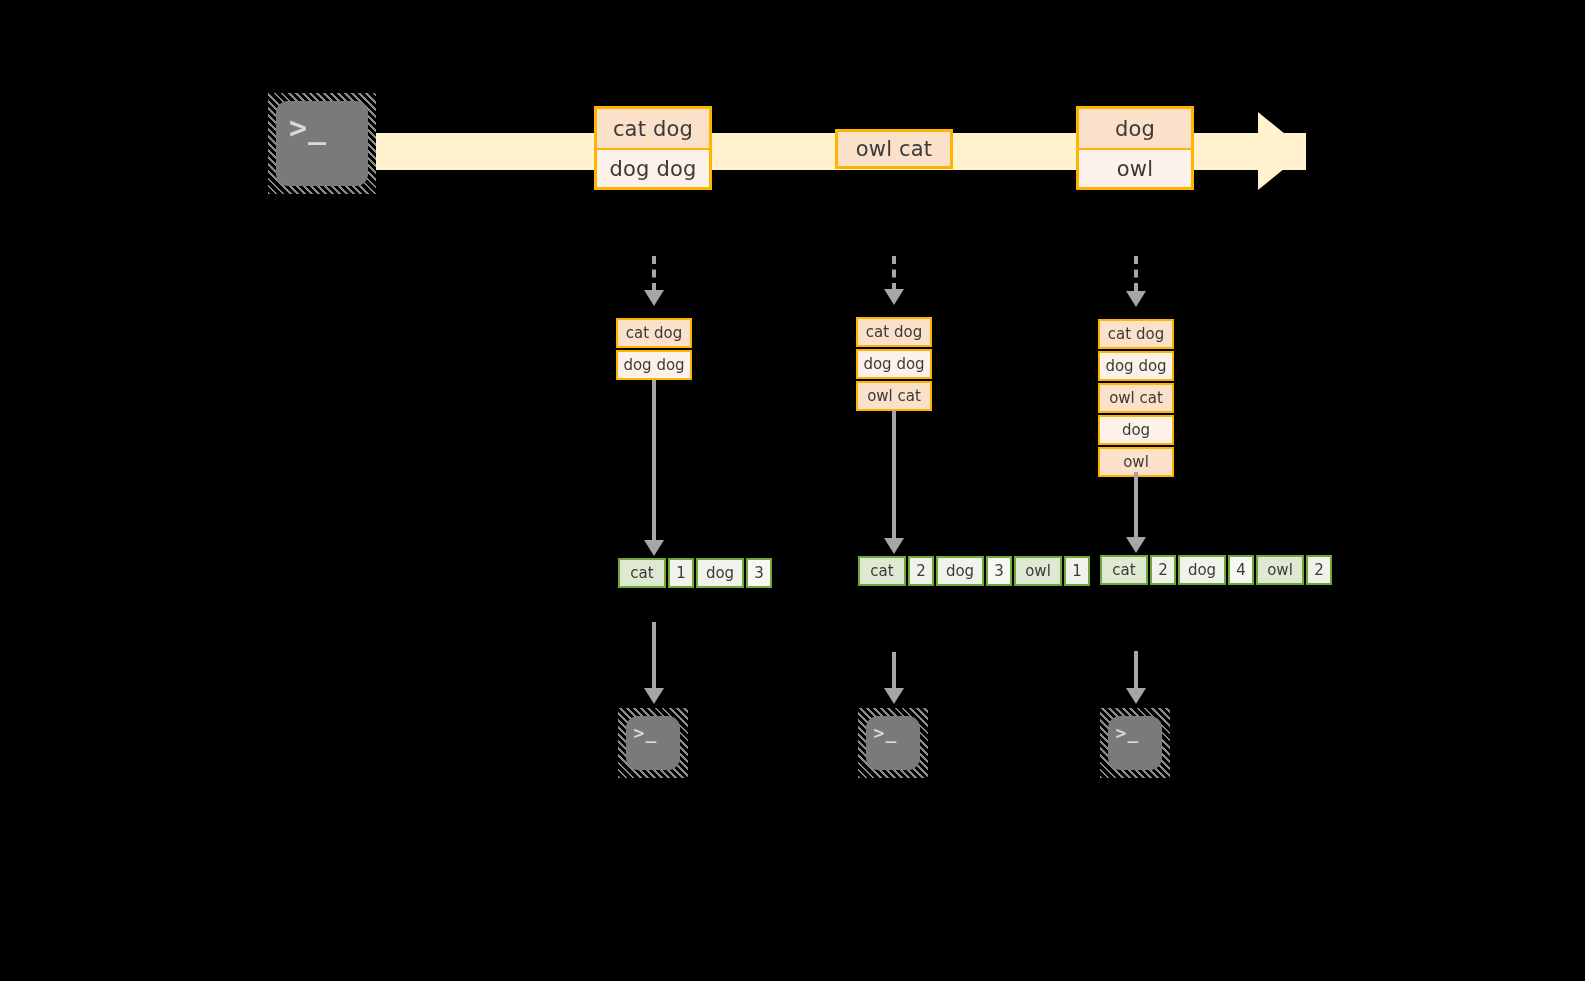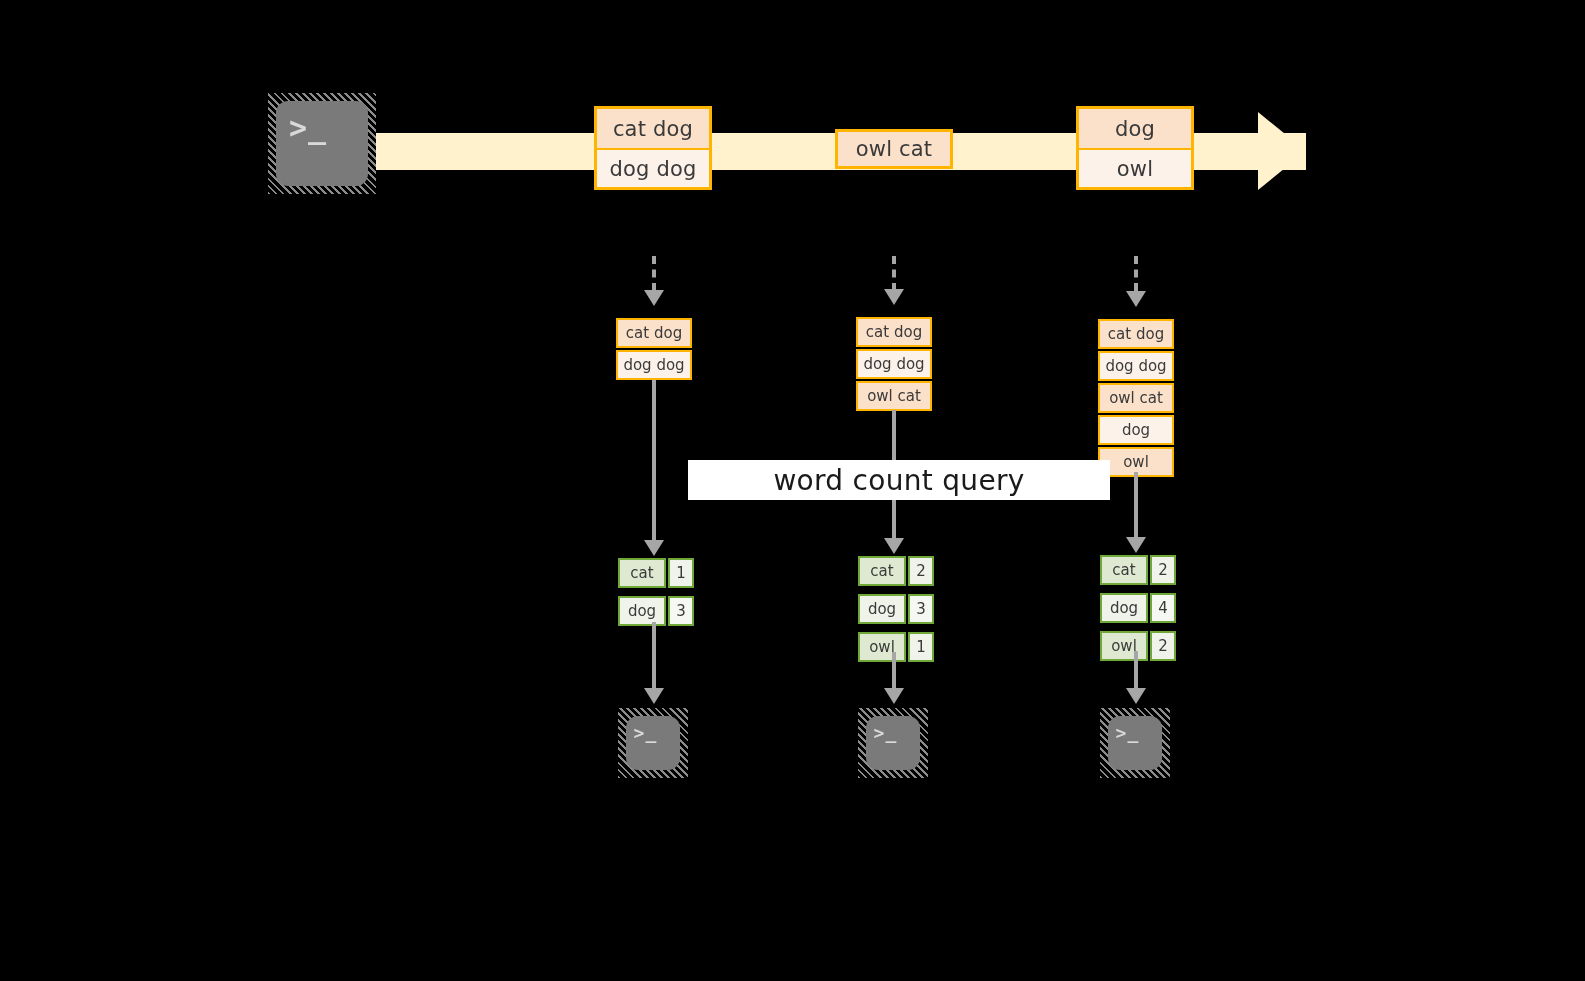--- a/index.html
+++ b/index.html
@@ -146,22 +146,22 @@
   .stack-row.dark  { background: #FBE0CA; }
   .stack-row.light { background: #FDF2E9; }
   #stack-1 { left: 616px; top: 318px; }
   #stack-2 { left: 856px; top: 317px; }
   #stack-3 { left: 1098px; top: 319px; }
 
   
   .gtable {
     position: absolute;
     display: flex;
-    flex-direction: column;
-    gap: 8px;
+    flex-direction: row;
+    gap: 2px;
   }
   .grow { display: flex; gap: 2px; }
   .gcell {
     box-sizing: border-box;
     border: 2px solid #6FA838;
     height: 30px;
     display: flex;
     align-items: center;
     justify-content: center;
     font-size: 15px;
@@ -251,23 +251,20 @@
 
   <div class="solid-line" style="left:652px; top:380px;  height:168px;"></div>
   <div class="arrow-down" style="left:644px; top:540px;"></div>
 
   <div class="solid-line" style="left:892px; top:410px;  height:138px;"></div>
   <div class="arrow-down" style="left:884px; top:538px;"></div>
 
   <div class="solid-line" style="left:1134px; top:472px; height:76px;"></div>
   <div class="arrow-down" style="left:1126px; top:537px;"></div>
 
-  <div class="label-band">
-    <span>word count query</span>
-  </div>
 
   <div class="gtable" id="gtable-1">
     <div class="grow">
       <div class="gcell word">cat</div>
       <div class="gcell num">1</div>
     </div>
     <div class="grow alt">
       <div class="gcell word">dog</div>
       <div class="gcell num">3</div>
     </div>

